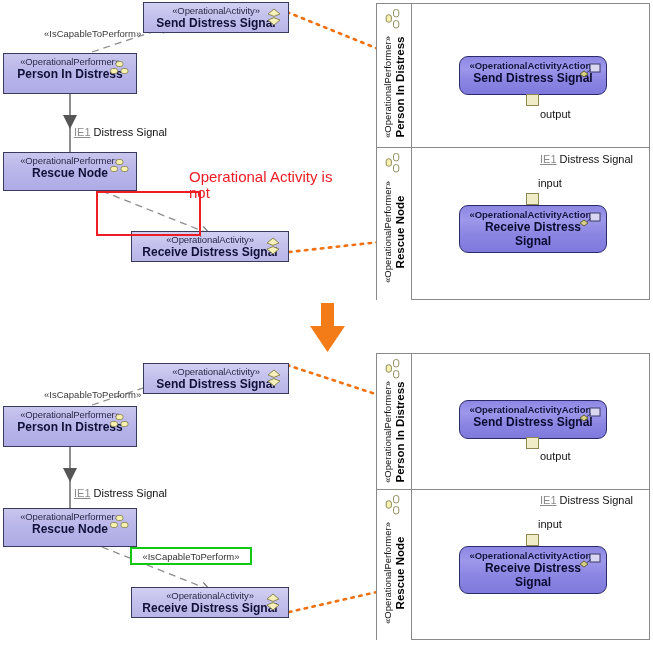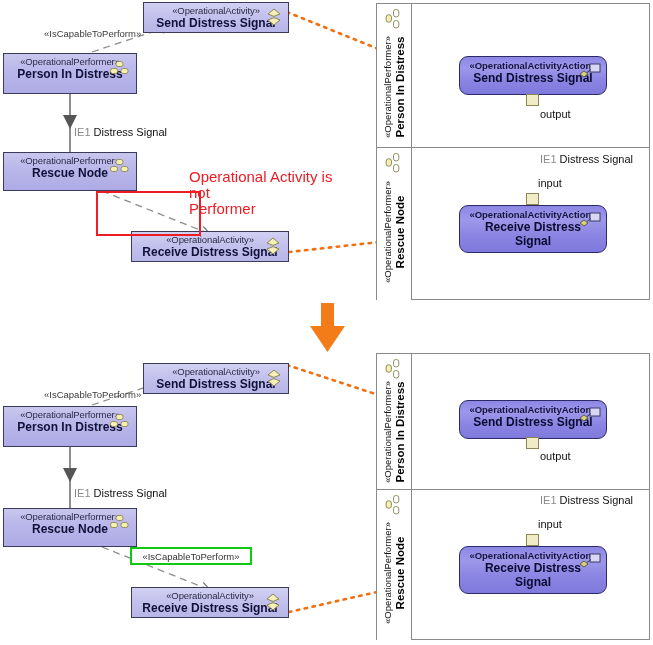--- a/index.html
+++ b/index.html
@@ -59,21 +59,21 @@
   .lane-head .vstereo{font-size:9.5px;color:#111;display:block;line-height:12px;}
   .lane-head .vname{font-size:11.5px;font-weight:bold;color:#000;display:block;line-height:13px;}
   .lane-divider{position:absolute;background:#8a8a8a;height:1px;left:0;right:0;}
 
   
   .pin{position:absolute;box-sizing:border-box;width:13px;height:12px;
        background:#f0ecc8;border:1px solid #8d8754;}
 
   
   .lbl{position:absolute;white-space:nowrap;font-size:11px;color:#111;}
-  .lbl-grey{color:#8a8a8a;}
+  .lbl-grey{color:#8a8a8a;text-decoration:underline;}
   .lbl-stereo{font-size:9.5px;color:#3a3a3a;}
   .err{position:absolute;color:#ec1c24;font-size:15px;line-height:16px;}
 
   .redbox{position:absolute;box-sizing:border-box;border:2px solid #ee1c25;background:transparent;}
   .greenbox{position:absolute;box-sizing:border-box;border:2px solid #12c812;background:#ffffff;
             display:flex;align-items:center;justify-content:center;}
   .greenbox span{font-size:9.5px;color:#333;white-space:nowrap;}
 
   svg.ov{position:absolute;left:0;top:0;width:653px;height:645px;overflow:visible;pointer-events:none;}
 </style>
@@ -180,21 +180,20 @@
 
   <div class="lbl" style="left:74px;top:126px;">
     <span class="lbl-grey">IE1</span>
     <span>Distress Signal</span>
   </div>
 
   <div class="redbox" style="left:96px;top:191px;width:105px;height:45px;"></div>
 
   <div class="err" style="left:189px;top:169px;width:160px;">
     <div>Operational Activity is not</div>
-    <div>Performer</div>
   </div>
 
   <div class="frame" style="left:376px;top:3px;width:274px;height:297px;">
 
     <div class="lane-head" style="left:0;top:0;width:35px;height:143px;">
       <span class="ic" style="left:8px;top:5px;">
         <svg width="16" height="20" viewBox="0 0 14 19">
           <rect x="0.5" y="5.5" width="5" height="7" rx="2.2" fill="#f7f1b0" stroke="#8a8455" stroke-width="0.9"></rect>
           <rect x="7.5" y="0.5" width="5" height="7" rx="2.2" fill="#ffffff" stroke="#8a8455" stroke-width="0.9"></rect>
           <rect x="7.5" y="11" width="5" height="7" rx="2.2" fill="#ffffff" stroke="#8a8455" stroke-width="0.9"></rect>

